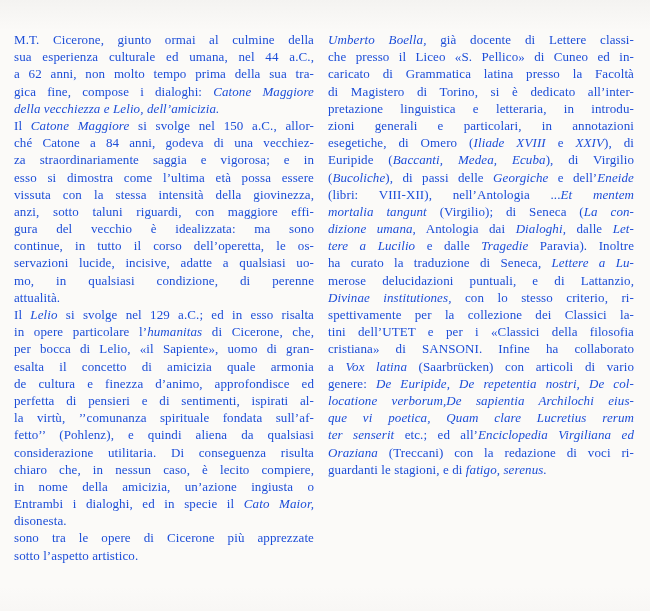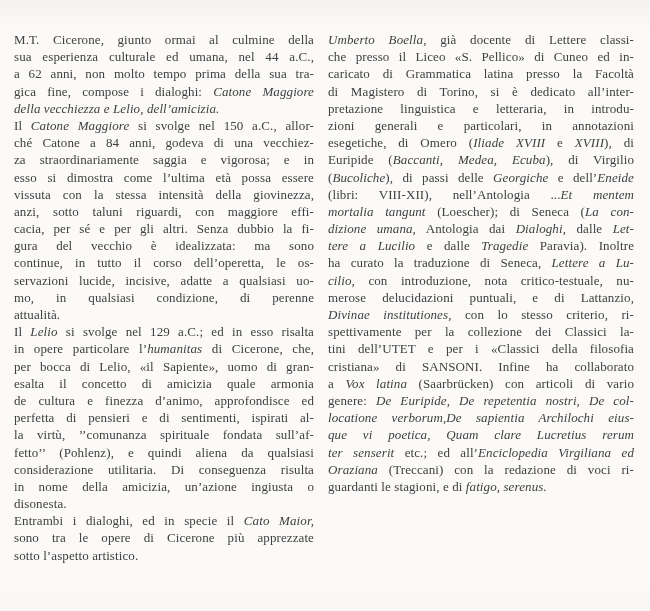--- a/index.html
+++ b/index.html
@@ -14,21 +14,21 @@
     overflow: hidden;
     position: relative;
   }
   .page {
     position: absolute;
     inset: 0;
   }
   .col {
     position: absolute;
     top: 31px;
-    color: #404040;
+    color: #1d4ed8;
     font-size: 13px;
     line-height: 17.2px;
     letter-spacing: 0.1px;
   }
   .col-left  { left: 14px;  width: 300px; }
   .col-right { left: 328px; width: 306px; }
   .line {
     height: 17.2px;
     text-align: justify;
     text-align-last: justify;
@@ -50,57 +50,56 @@
       <div class="line"><span>sua esperienza culturale ed umana, nel 44 a.C.,</span></div>
       <div class="line"><span>a 62 anni, non molto tempo prima della sua tra-</span></div>
       <div class="line"><span>gica fine, compose i dialoghi: </span><span class="it">Catone Maggiore</span></div>
       <div class="line no-just"><span class="it">della vecchiezza e Lelio, dell’amicizia.</span></div>
       <div class="line"><span>Il </span><span class="it">Catone Maggiore</span><span> si svolge nel 150 a.C., allor-</span></div>
       <div class="line"><span>ché Catone a 84 anni, godeva di una vecchiez-</span></div>
       <div class="line"><span>za straordinariamente saggia e vigorosa; e in</span></div>
       <div class="line"><span>esso si dimostra come l’ultima età possa essere</span></div>
       <div class="line"><span>vissuta con la stessa intensità della giovinezza,</span></div>
       <div class="line"><span>anzi, sotto taluni riguardi, con maggiore effi-</span></div>
-      <div class="line"><span>cacia, per sé e per gli altri. Senza dubbio la fi-</span></div>
       <div class="line"><span>gura del vecchio è idealizzata: ma sono</span></div>
       <div class="line"><span>continue, in tutto il corso dell’operetta, le os-</span></div>
       <div class="line"><span>servazioni lucide, incisive, adatte a qualsiasi uo-</span></div>
       <div class="line"><span>mo, in qualsiasi condizione, di perenne</span></div>
       <div class="line no-just"><span>attualità.</span></div>
       <div class="line"><span>Il </span><span class="it">Lelio</span><span> si svolge nel 129 a.C.; ed in esso risalta</span></div>
       <div class="line"><span>in opere particolare l’</span><span class="it">humanitas</span><span> di Cicerone, che,</span></div>
       <div class="line"><span>per bocca di Lelio, «il Sapiente», uomo di gran-</span></div>
       <div class="line"><span>esalta il concetto di amicizia quale armonia</span></div>
       <div class="line"><span>de cultura e finezza d’animo, approfondisce ed</span></div>
       <div class="line"><span>perfetta di pensieri e di sentimenti, ispirati al-</span></div>
       <div class="line"><span>la virtù, ’’comunanza spirituale fondata sull’af-</span></div>
       <div class="line"><span>fetto’’ (Pohlenz), e quindi aliena da qualsiasi</span></div>
       <div class="line"><span>considerazione utilitaria. Di conseguenza risulta</span></div>
+      <div class="line"><span>chiaro che, in nessun caso, è lecito compiere,</span></div>
       <div class="line"><span>in nome della amicizia, un’azione ingiusta o</span></div>
+      <div class="line"><span>Entrambi i dialoghi, ed in specie il </span><span class="it">Cato Maior,</span></div>
       <div class="line no-just"><span>disonesta.</span></div>
-      <div class="line"><span>Entrambi i dialoghi, ed in specie il </span><span class="it">Cato Maior,</span></div>
       <div class="line"><span>sono tra le opere di Cicerone più apprezzate</span></div>
       <div class="line no-just"><span>sotto l’aspetto artistico.</span></div>
     </div>
   <div class="col col-right">
       <div class="line"><span class="it">Umberto Boella,</span><span> già docente di Lettere classi-</span></div>
       <div class="line"><span>che presso il Liceo «S. Pellico» di Cuneo ed in-</span></div>
       <div class="line"><span>caricato di Grammatica latina presso la Facoltà</span></div>
       <div class="line"><span>di Magistero di Torino, si è dedicato all’inter-</span></div>
       <div class="line"><span>pretazione linguistica e letteraria, in introdu-</span></div>
       <div class="line"><span>zioni generali e particolari, in annotazioni</span></div>
-      <div class="line"><span>esegetiche, di Omero (</span><span class="it">Iliade XVIII</span><span> e </span><span class="it">XVIII</span><span>), di</span></div>
+      <div class="line"><span>esegetiche, di Omero (</span><span class="it">Iliade XVIII</span><span> e </span><span class="it">XXIV</span><span>), di</span></div>
       <div class="line"><span>Euripide (</span><span class="it">Baccanti, Medea, Ecuba</span><span>), di Virgilio</span></div>
       <div class="line"><span>(</span><span class="it">Bucoliche</span><span>), di passi delle </span><span class="it">Georgiche</span><span> e dell’</span><span class="it">Eneide</span></div>
       <div class="line"><span>(libri: VIII-XII), nell’Antologia ...</span><span class="it">Et mentem</span></div>
-      <div class="line"><span class="it">mortalia tangunt</span><span> (Loescher); di Seneca (</span><span class="it">La con-</span></div>
+      <div class="line"><span class="it">mortalia tangunt</span><span> (Virgilio); di Seneca (</span><span class="it">La con-</span></div>
       <div class="line"><span class="it">dizione umana</span><span>, Antologia dai </span><span class="it">Dialoghi</span><span>, dalle </span><span class="it">Let-</span></div>
       <div class="line"><span class="it">tere a Lucilio</span><span> e dalle </span><span class="it">Tragedie</span><span> Paravia). Inoltre</span></div>
       <div class="line"><span>ha curato la traduzione di Seneca, </span><span class="it">Lettere a Lu-</span></div>
-      <div class="line"><span class="it">cilio,</span><span> con introduzione, nota critico-testuale, nu-</span></div>
       <div class="line"><span>merose delucidazioni puntuali, e di Lattanzio,</span></div>
       <div class="line"><span class="it">Divinae institutiones,</span><span> con lo stesso criterio, ri-</span></div>
       <div class="line"><span>spettivamente per la collezione dei Classici la-</span></div>
       <div class="line"><span>tini dell’UTET e per i «Classici della filosofia</span></div>
       <div class="line"><span>cristiana» di SANSONI. Infine ha collaborato</span></div>
       <div class="line"><span>a </span><span class="it">Vox latina</span><span> (Saarbrücken) con articoli di vario</span></div>
       <div class="line"><span>genere: </span><span class="it">De Euripide, De repetentia nostri, De col-</span></div>
       <div class="line"><span class="it">locatione verborum,De sapientia Archilochi eius-</span></div>
       <div class="line"><span class="it">que vi poetica, Quam clare Lucretius rerum</span></div>
       <div class="line"><span class="it">ter senserit</span><span> etc.; ed all’</span><span class="it">Enciclopedia Virgiliana ed</span></div>

